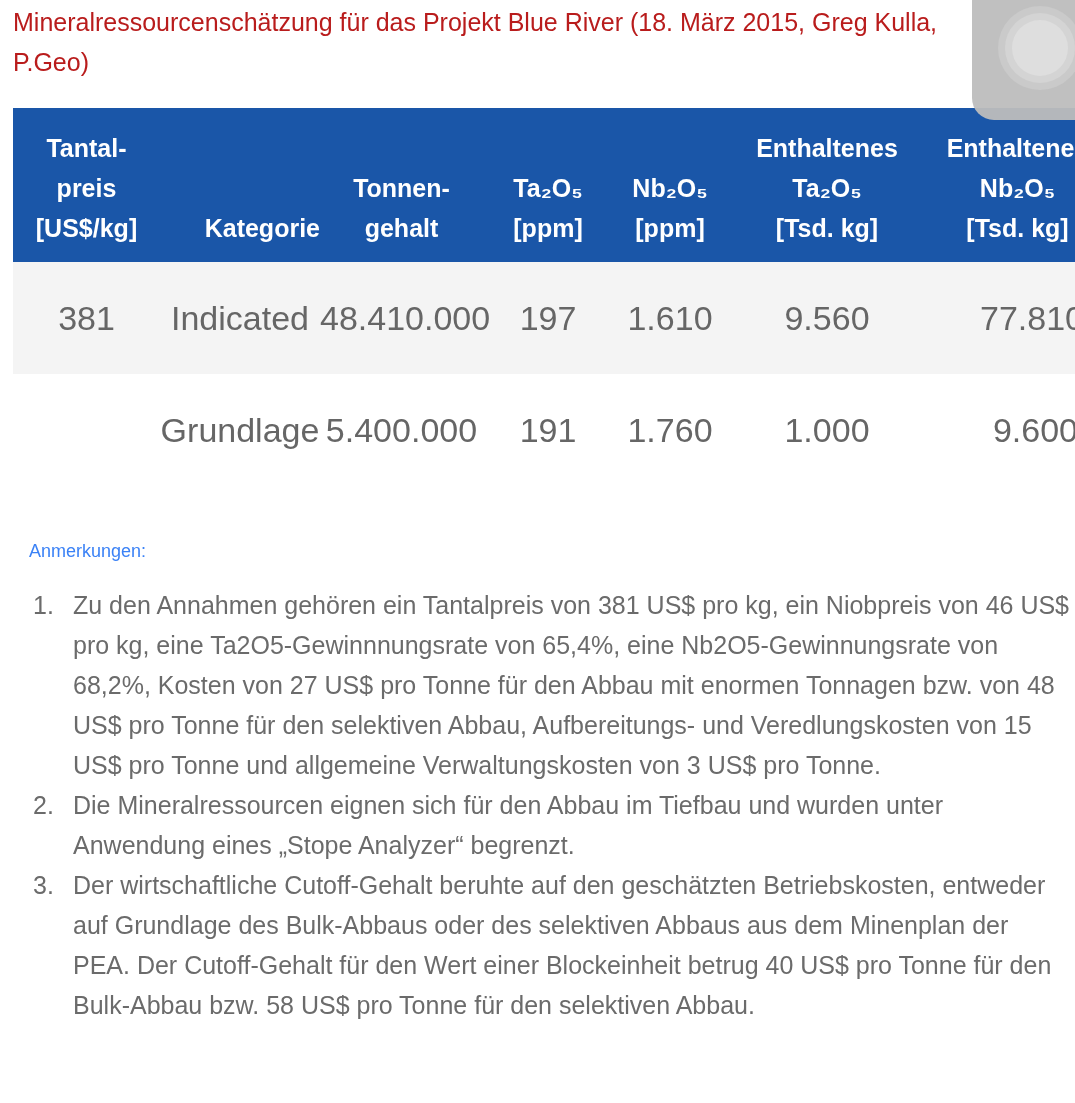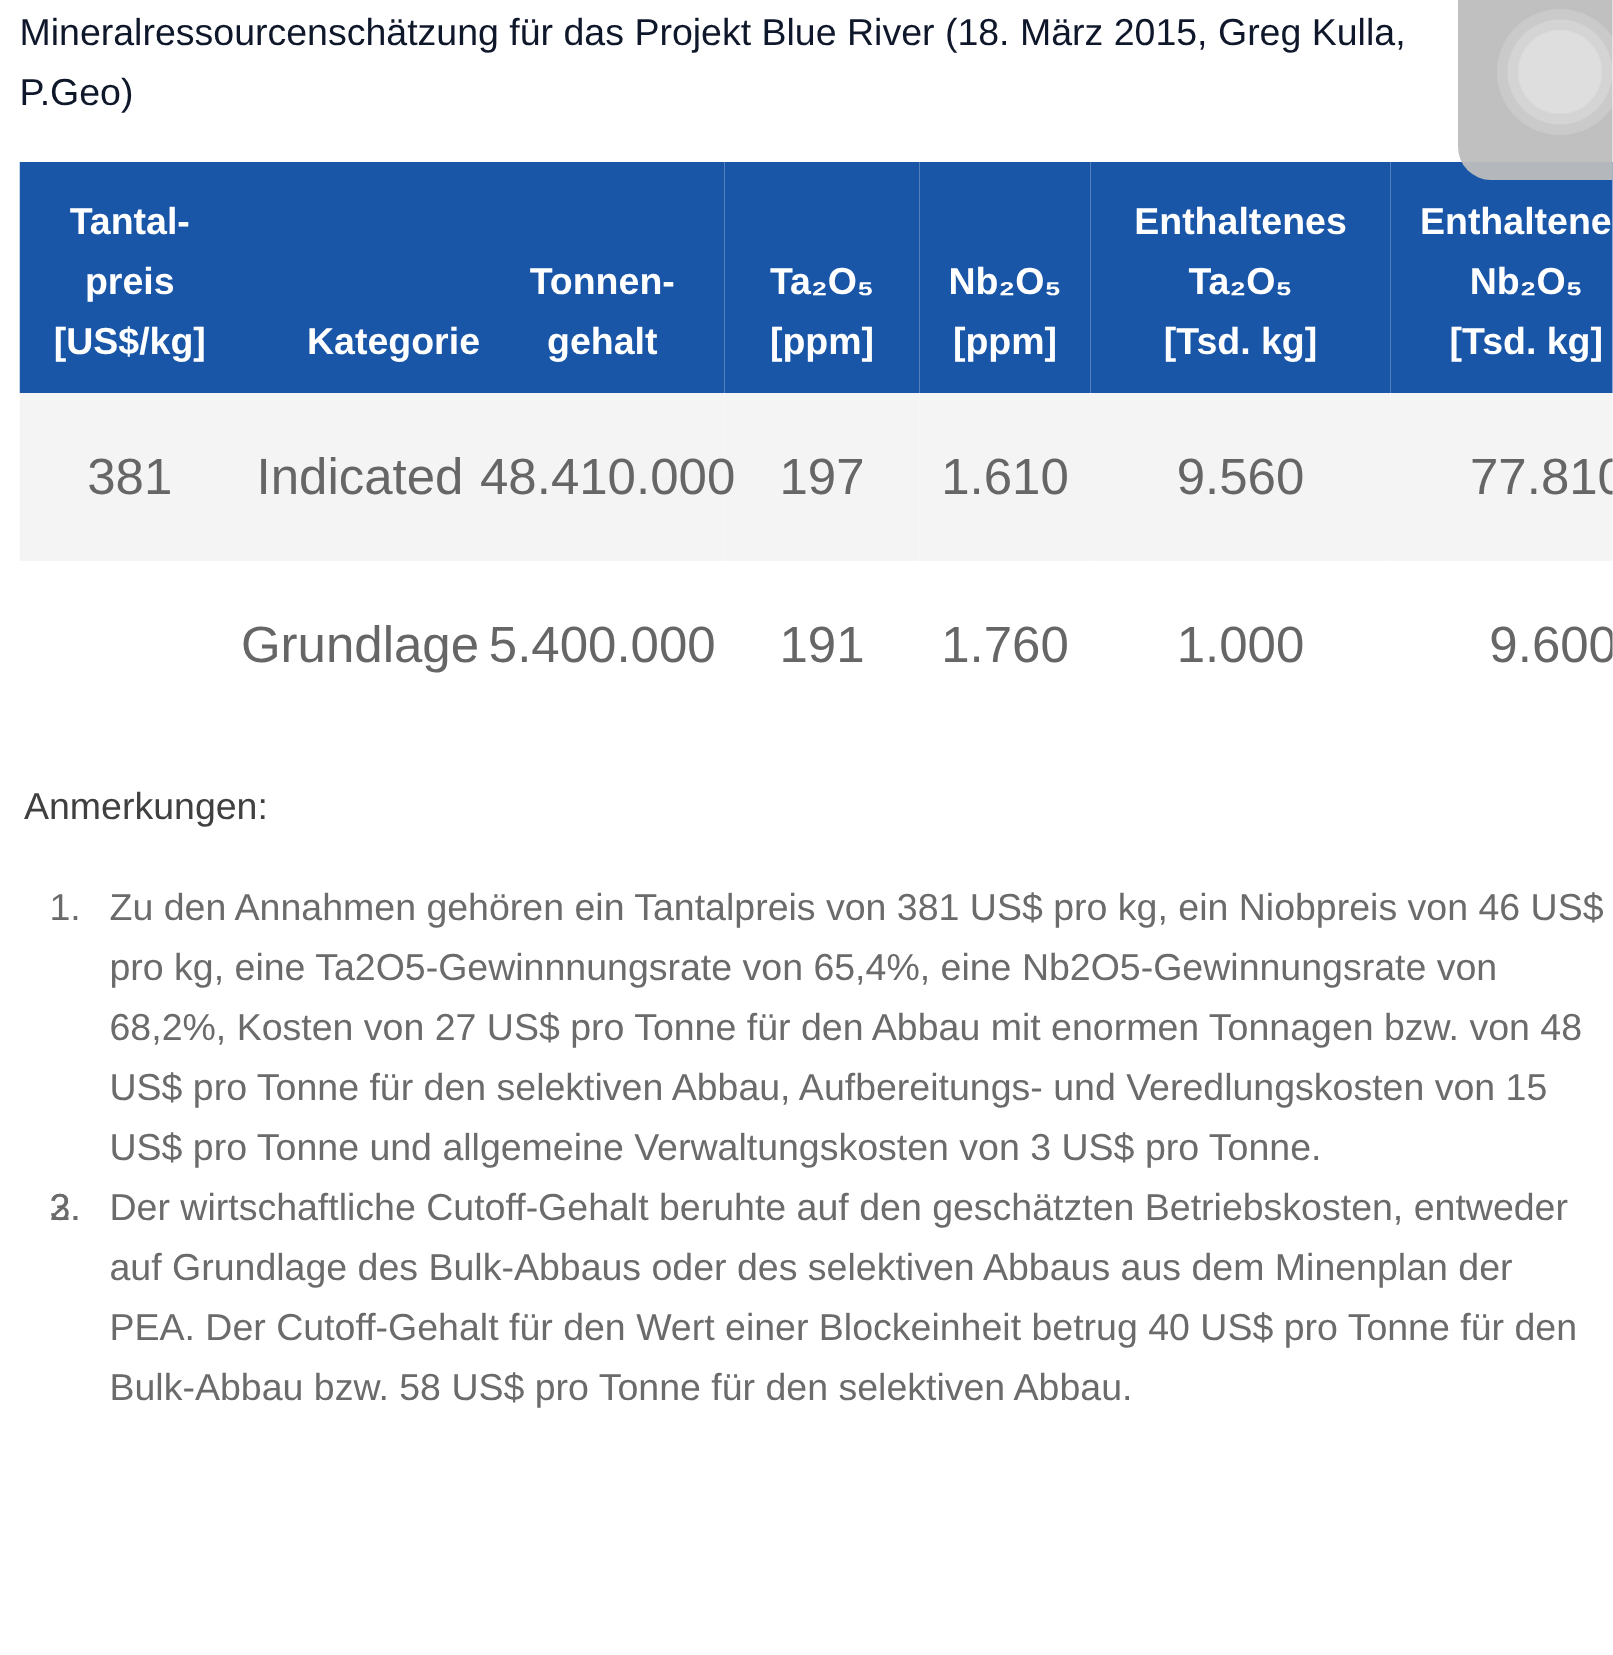--- a/index.html
+++ b/index.html
@@ -3,21 +3,21 @@
 <meta charset="utf-8">
 <style>
   html, body { margin:0; padding:0; }
   body {
     width:1075px; height:1103px; overflow:hidden; position:relative;
     background:#ffffff; color:#666666;
     font-family:"Liberation Sans", sans-serif;
   }
   .title {
     position:absolute; left:13px; top:2px; width:960px;
-    font-size:25px; line-height:40px; color:#0f172a; margin:0; font-weight:normal;
+    font-size:25px; line-height:40px; color:#b91c1c; margin:0; font-weight:normal;
   }
   .table-wrap {
     position:absolute; left:13px; top:108px; width:1080px; overflow:hidden;
   }
   table { border-collapse:collapse; table-layout:fixed; width:1095px; }
   thead tr { background:#1a56a8; }
   th {
     color:#ffffff; font-weight:bold; font-size:25px; line-height:40px;
     vertical-align:bottom; padding:20px 0 14px 0; text-align:center; white-space:nowrap;margin-left:48px;
   }
@@ -25,21 +25,21 @@
   th.left { text-align:right; padding-left:0; }
   td {
     font-size:34px; color:#666666; text-align:center; height:112px; padding:0; white-space:nowrap;
   }
   td.left { text-align:center; }
   td.rightish { text-align:right; padding-right:24px; }
   tbody tr.odd { background:#f4f4f4; }
   tbody tr.even { background:#ffffff; }
 
   .notes-label {
-    position:absolute; left:13px; top:515px; font-size:25px; line-height:40px; color:#404040; margin:3px;
+    position:absolute; left:13px; top:515px; font-size:18px; line-height:40px; color:#3b82f6; margin:16px;
   }
   ol.notes {
     position:absolute; left:0; top:585px; width:1075px; margin:0; padding:0 0 0 73px; box-sizing:border-box;
     font-size:25px; line-height:40px; color:#6b6b6b; list-style:none;
   }
   ol.notes li { position:relative; padding-right:4px; }
   ol.notes li .num { position:absolute; left:-40px; top:0; }
 
   .assistive-touch {
     position:absolute; left:972px; top:-20px; width:125px; height:140px;
@@ -133,20 +133,21 @@
 
 <p class="notes-label">Anmerkungen:</p>
 
 <ol class="notes">
   <li>
     <span class="num">1.</span>
     <span>Zu den Annahmen gehören ein Tantalpreis von 381 US$ pro kg, ein Niobpreis von 46 US$ pro kg, eine Ta2O5-Gewinnnungsrate von 65,4%, eine Nb2O5-Gewinnungsrate von 68,2%, Kosten von 27 US$ pro Tonne für den Abbau mit enormen Tonnagen bzw. von 48 US$ pro Tonne für den selektiven Abbau, Aufbereitungs- und Veredlungskosten von 15 US$ pro Tonne und allgemeine Verwaltungskosten von 3 US$ pro Tonne.</span>
   </li>
   <li>
     <span class="num">2.</span>
+    <span>Die Mineralressourcen eignen sich für den Abbau im Tiefbau und wurden unter Anwendung eines „Stope Analyzer“ begrenzt.</span>
   </li>
   <li>
     <span class="num">3.</span>
     <span>Der wirtschaftliche Cutoff-Gehalt beruhte auf den geschätzten Betriebskosten, entweder auf Grundlage des Bulk-Abbaus oder des selektiven Abbaus aus dem Minenplan der PEA. Der Cutoff-Gehalt für den Wert einer Blockeinheit betrug 40 US$ pro Tonne für den Bulk-Abbau bzw. 58 US$ pro Tonne für den selektiven Abbau.</span>
   </li>
 </ol>
 
 <div class="assistive-touch">
   <div class="ring1"></div>
   <div class="ring2"></div>

